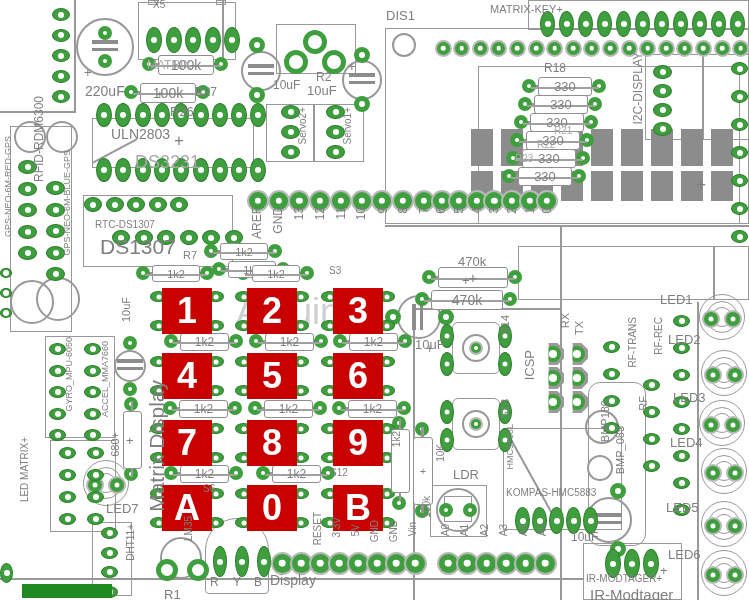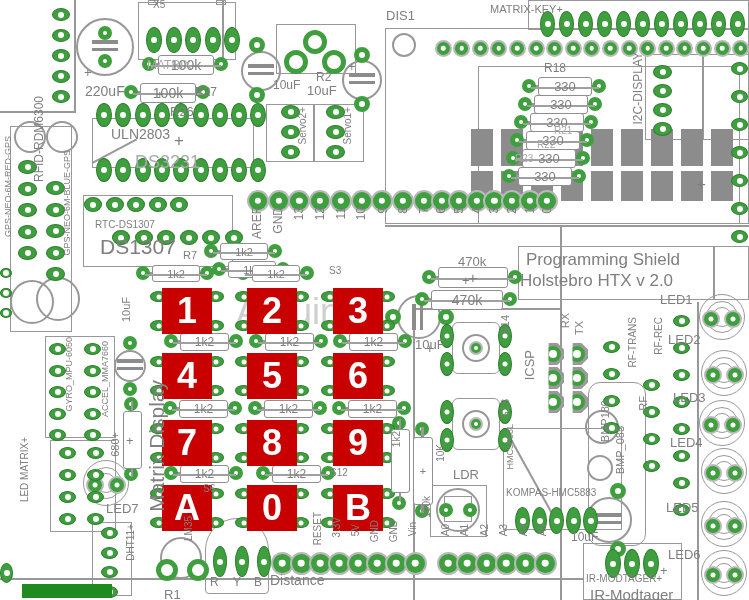--- a/index.html
+++ b/index.html
@@ -23,22 +23,20 @@
   .res span{position:relative;z-index:1;background:transparent;}
   .key{position:absolute;width:50px;height:46px;background:#c80000;color:#fff;font-weight:bold;
        font-size:36px;display:flex;align-items:center;justify-content:center;z-index:5;}
   .oct{position:absolute;background:#9a9a9a;clip-path:polygon(30% 0,70% 0,100% 30%,100% 70%,70% 100%,30% 100%);z-index:3;}
   .grn{position:absolute;background:#1f8a1f;z-index:3;}
 </style>
 </head>
 <body>
 
 <div id="board">
-  <div class="t" style="left:526px;top:251px;font-size:17px">Programming Shield</div>
-  <div class="t" style="left:520px;top:272px;font-size:17px">Holstebro HTX v 2.0</div>
 <div class="box" style="left: 138px; top: 2px; width: 98px; height: 58px;"></div>
     <div class="box" style="left: 276px; top: 24px; width: 80px; height: 50px;"></div>
     <div class="box" style="left: 266px; top: 104px; width: 98px; height: 58px;"></div>
     <div class="box" style="left: 385px; top: 28px; width: 364px; height: 196px;"></div>
     <div class="box" style="left: 478px; top: 66px; width: 262px; height: 158px;"></div>
     <div class="box" style="left: 645px; top: 54px; width: 58px; height: 86px;"></div>
     <div class="box" style="left: 703px; top: 54px; width: 46px; height: 86px;"></div>
     <div class="box" style="left: 518px; top: 246px; width: 196px; height: 54px;"></div>
     <div class="box" style="left: 714px; top: 246px; width: 35px; height: 54px;"></div>
     <div class="box" style="left: 92px; top: 118px; width: 162px; height: 50px;"></div>
@@ -1133,21 +1131,21 @@
     <div class="t" style="left: 673px; top: 391px; font-size: 13px;">LED3</div>
     <div class="t" style="left: 670px; top: 436px; font-size: 13px;">LED4</div>
     <div class="t" style="left: 666px; top: 501px; font-size: 13px;">LED5</div>
     <div class="t" style="left: 668px; top: 548px; font-size: 13px;">LED6</div>
     <div class="t" style="left: 106px; top: 502px; font-size: 13px;">LED7</div>
     <div class="t" style="left: 415px; top: 338px; font-size: 13px;">10uF</div>
     <div class="t" style="left: 453px; top: 468px; font-size: 13px;">LDR</div>
     <div class="t" style="left: 506px; top: 488px; font-size: 10px;">KOMPAS-HMC5883</div>
     <div class="t" style="left: 203px; top: 484px; font-size: 10px;">S6</div>
     <div class="t" style="left: 330px; top: 468px; font-size: 10px;">S12</div>
-    <div class="t" style="left: 270px; top: 573px; font-size: 14px;">Distance</div>
+    <div class="t" style="left: 270px; top: 573px; font-size: 14px;">Display</div>
     <div class="t" style="left: 210px; top: 576px; font-size: 12px;">R</div>
     <div class="t" style="left: 233px; top: 576px; font-size: 12px;">Y</div>
     <div class="t" style="left: 254px; top: 576px; font-size: 12px;">B</div>
     <div class="t" style="left: 164px; top: 588px; font-size: 13px;">R1</div>
     <div class="t" style="left: 586px; top: 574px; font-size: 10px;">IR-MODTAGER+</div>
     <div class="t" style="left: 590px; top: 587px; font-size: 15px;">IR-Modtager</div>
     <div class="t" style="left: 571px; top: 531px; font-size: 12px;">10uF</div>
     <div class="t wm" style="left: 236px; top: 294px; font-size: 36px;">Arduino</div>
     <div class="t" style="left: 84px; top: 66px; font-size: 13px;">+</div>
     <div class="t" style="left: 156px; top: 88px; font-size: 13px;">+</div>

